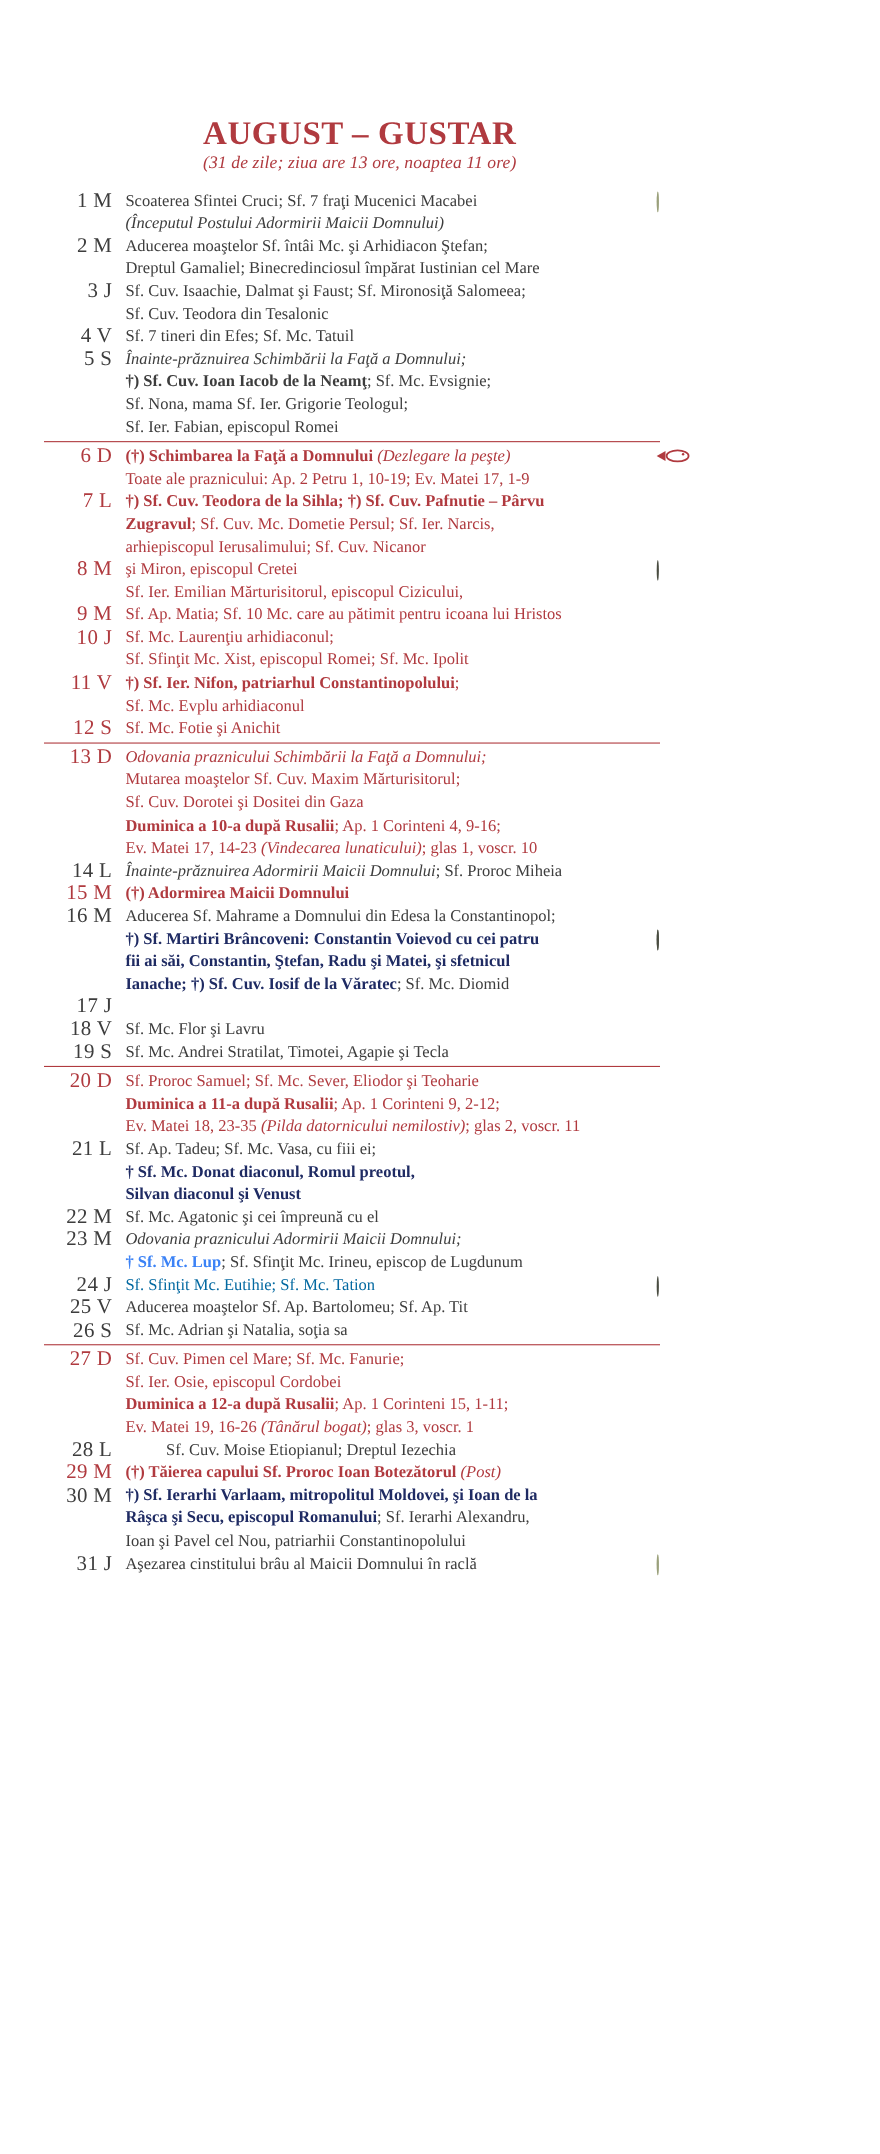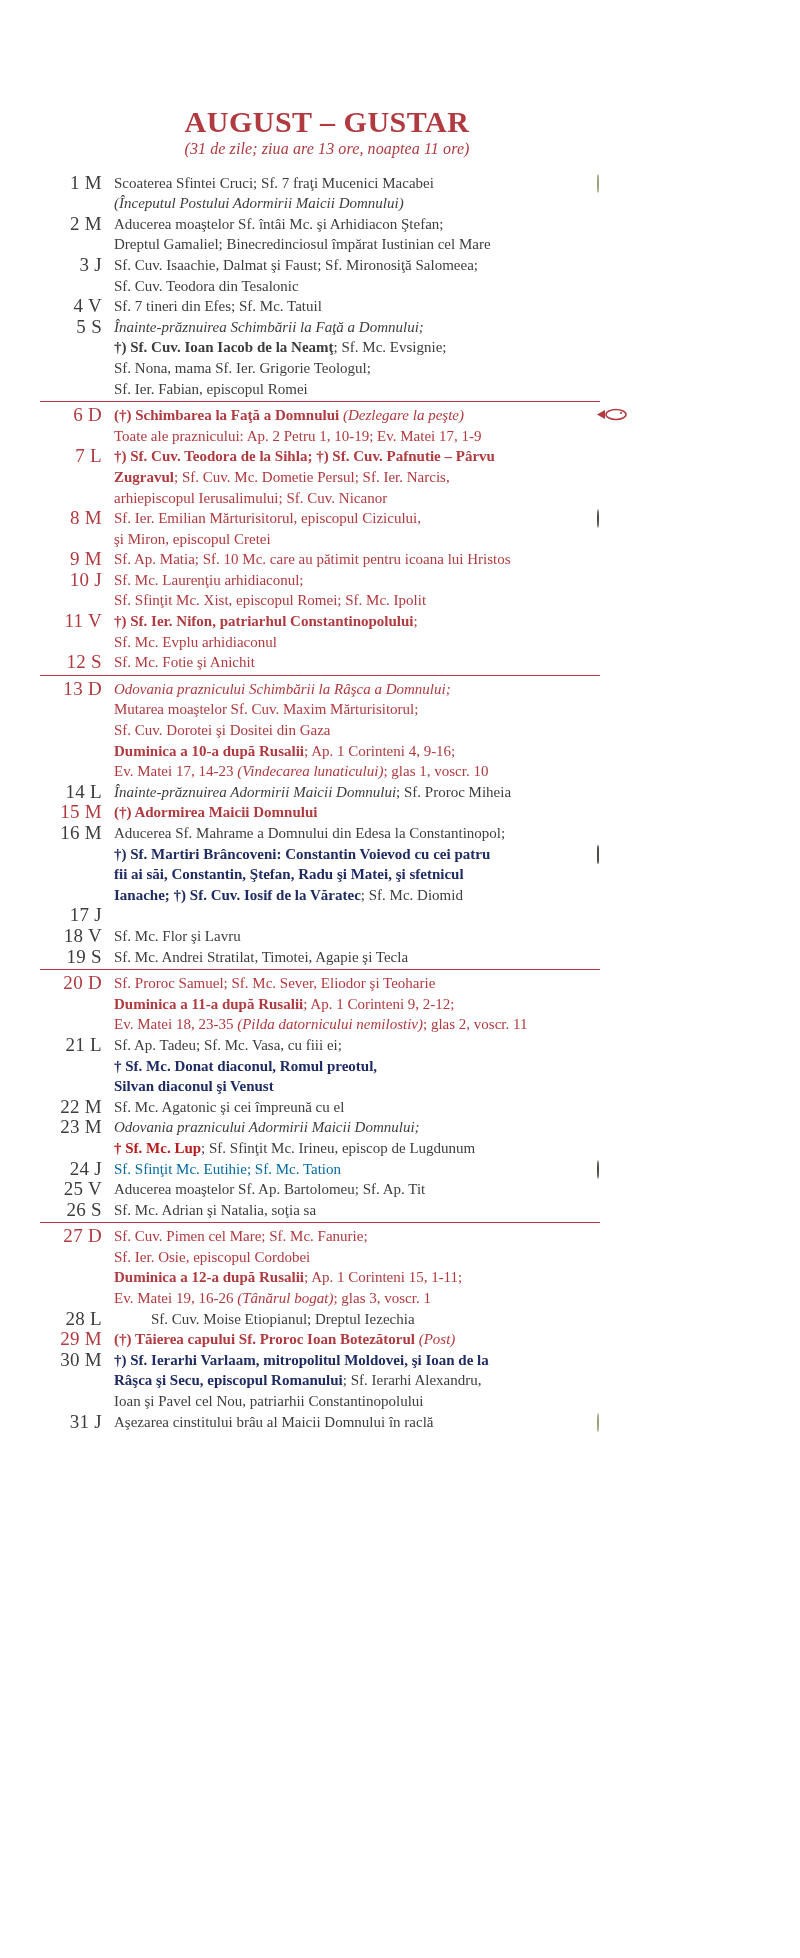--- a/index.html
+++ b/index.html
@@ -179,22 +179,22 @@
             <div class="daycol">7 L</div>
             <div class="lines">
               <div class="ln"><span class="b">†) Sf. Cuv. Teodora de la Sihla; †) Sf. Cuv. Pafnutie – Pârvu</span></div>
               <div class="ln"><span class="b">Zugravul</span><span>; Sf. Cuv. Mc. Dometie Persul; Sf. Ier. Narcis,</span></div>
               <div class="ln"><span>arhiepiscopul Ierusalimului; Sf. Cuv. Nicanor</span></div>
             </div>
           </div>
           <div class="entry">
             <div class="daycol">8 M</div>
             <div class="lines">
+              <div class="ln"><span>şi Miron, episcopul Cretei</span></div>
               <div class="ln"><span>Sf. Ier. Emilian Mărturisitorul, episcopul Cizicului,</span></div>
-              <div class="ln"><span>şi Miron, episcopul Cretei</span></div>
             </div>
             <span class="mark"><span class="moon lastq"></span></span>
           </div>
           <div class="entry">
             <div class="daycol">9 M</div>
             <div class="lines">
               <div class="ln"><span>Sf. Ap. Matia; Sf. 10 Mc. care au pătimit pentru icoana lui Hristos</span></div>
             </div>
           </div>
           <div class="entry">
@@ -215,21 +215,21 @@
             <div class="daycol">12 S</div>
             <div class="lines">
               <div class="ln"><span>Sf. Mc. Fotie şi Anichit</span></div>
             </div>
           </div>
         </div>
         <div class="block redblock">
           <div class="entry">
             <div class="daycol">13 D</div>
             <div class="lines">
-              <div class="ln"><span class="i">Odovania praznicului Schimbării la Râşca a Domnului;</span></div>
+              <div class="ln"><span class="i">Odovania praznicului Schimbării la Faţă a Domnului;</span></div>
               <div class="ln"><span>Mutarea moaştelor Sf. Cuv. Maxim Mărturisitorul;</span></div>
               <div class="ln"><span>Sf. Cuv. Dorotei şi Dositei din Gaza</span></div>
               <div class="ln"><span class="b">Duminica a 10-a după Rusalii</span><span>; Ap. 1 Corinteni 4, 9-16;</span></div>
               <div class="ln"><span>Ev. Matei 17, 14-23 </span><span class="i">(Vindecarea lunaticului)</span><span>; glas 1, voscr. 10</span></div>
             </div>
           </div>
           <div class="entry">
             <div class="daycol" style="color: rgb(61, 61, 61);">14 L</div>
             <div class="lines" style="color: rgb(61, 61, 61);">
               <div class="ln"><span class="i" style="color: rgb(61, 61, 61);">Înainte-prăznuirea Adormirii Maicii Domnului</span><span style="color: rgb(61, 61, 61);">; Sf. Proroc Miheia</span></div>
@@ -287,21 +287,21 @@
           <div class="entry">
             <div class="daycol" style="color: rgb(61, 61, 61);">22 M</div>
             <div class="lines" style="color: rgb(61, 61, 61);">
               <div class="ln"><span style="color: rgb(61, 61, 61);">Sf. Mc. Agatonic şi cei împreună cu el</span></div>
             </div>
           </div>
           <div class="entry">
             <div class="daycol" style="color: rgb(61, 61, 61);">23 M</div>
             <div class="lines" style="color: rgb(61, 61, 61);">
               <div class="ln"><span class="i" style="color: rgb(61, 61, 61);">Odovania praznicului Adormirii Maicii Domnului;</span></div>
-              <div class="ln"><span class="b" style="color: #b91c1c;">† Sf. Mc. Lup</span><span style="color: rgb(61, 61, 61);">; Sf. Sfinţit Mc. Irineu, episcop de Lugdunum</span></div>
+              <div class="ln"><span class="b" style="color: #3b82f6;">† Sf. Mc. Lup</span><span style="color: rgb(61, 61, 61);">; Sf. Sfinţit Mc. Irineu, episcop de Lugdunum</span></div>
             </div>
           </div>
           <div class="entry">
             <div class="daycol" style="color: rgb(61, 61, 61);">24 J</div>
             <div class="lines" style="color: rgb(61, 61, 61);">
               <div class="ln"><span style="color: #0369a1;">Sf. Sfinţit Mc. Eutihie; Sf. Mc. Tation</span></div>
             </div>
             <span class="mark"><span class="moon firstq"></span></span>
           </div>
           <div class="entry">

